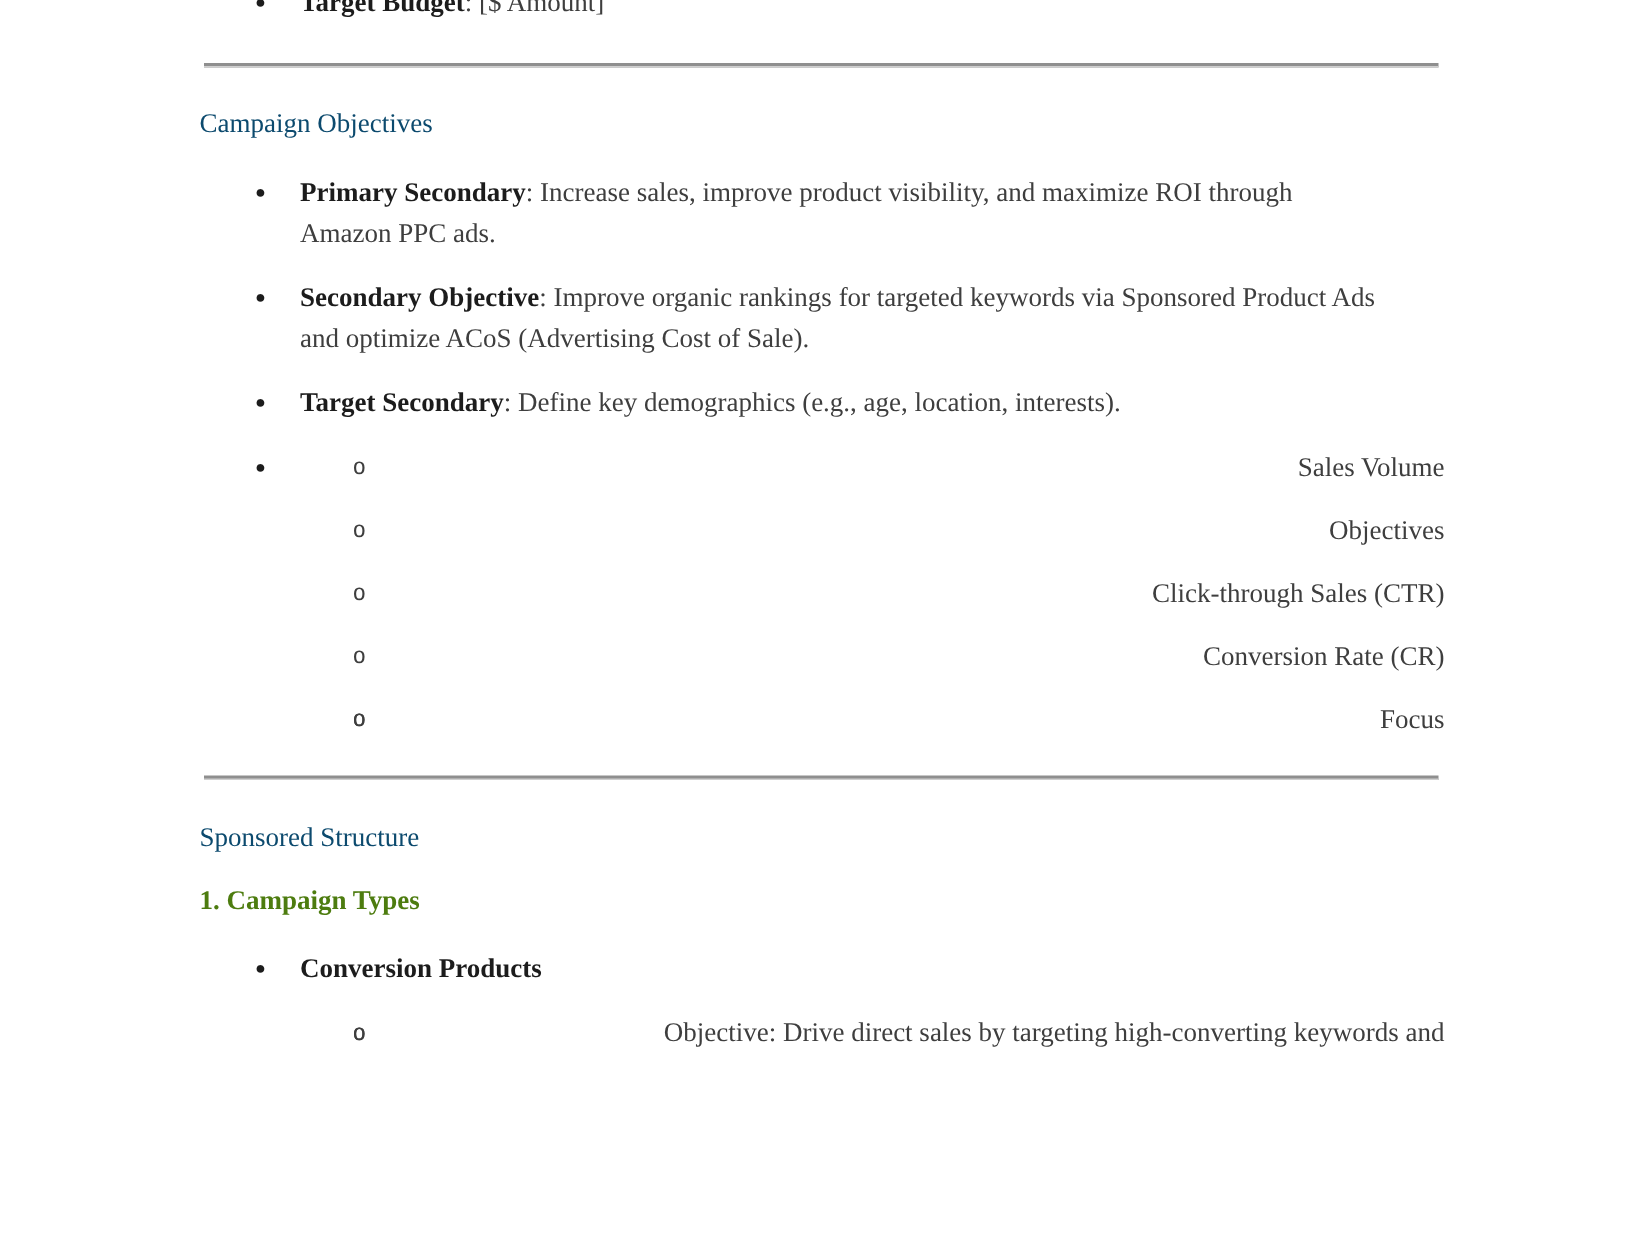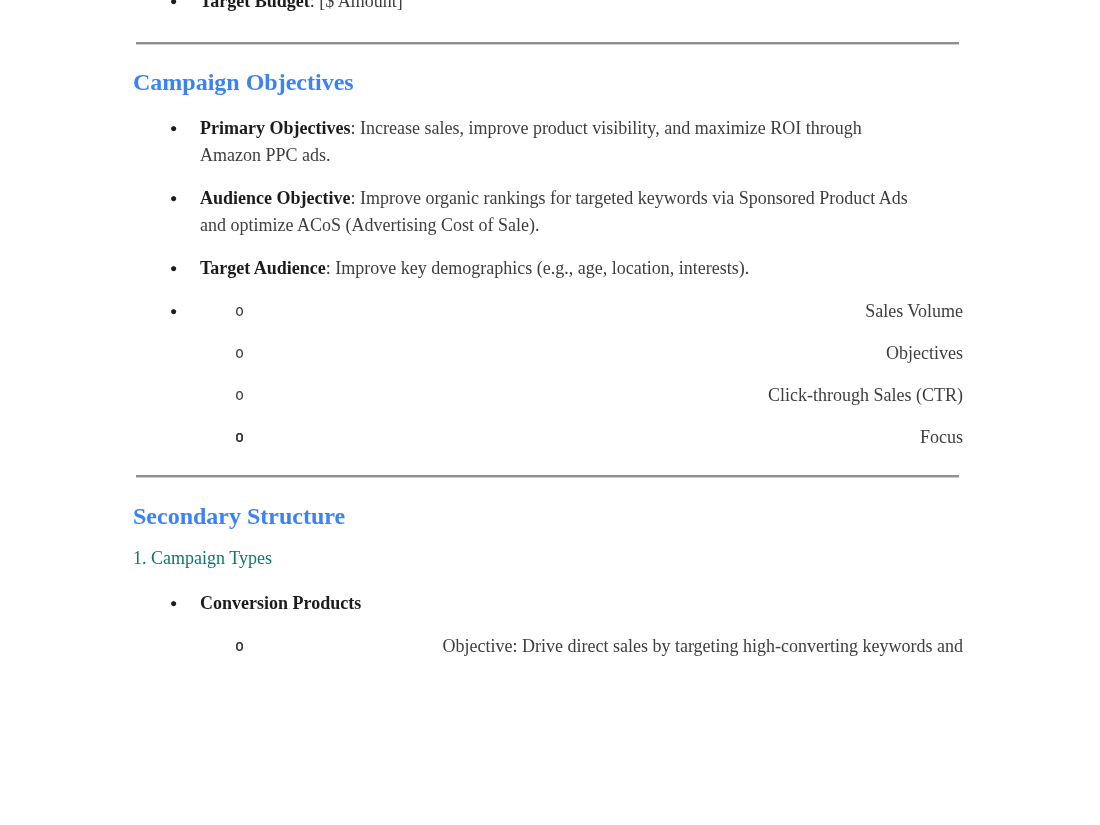--- a/index.html
+++ b/index.html
@@ -47,33 +47,33 @@
   .divider {
     height: 2px;
     background: #8f8f8f;
     border: 0;
     border-bottom: 1px solid #cfcfcf;
     width: 823px;
     margin: 27px 0 0 3px;
   }
   .divider2 { margin-top: 24px; }
   h2.doc-h {
-    font-size: 24px;
+    font-size: 18px;
     line-height: 22px;
     margin: 26px 0 0 0;
-    color: #3b82f6;
-    font-weight: bold;
+    color: #0c4a6e;
+    font-weight: normal;
   }
   h2.h-structure { margin-top: 27px; }
   h3.doc-h3 {
     font-size: 18px;
     line-height: 22px;
     margin: 20px 0 16px 0;
-    color: #0f766e;
-    font-weight: normal;
+    color: #4d7c0f;
+    font-weight: bold;
   }
   .bullets { margin-top: 22px; }
   .bullets .row { margin-bottom: 16px; }
   .bullets .row:last-child { margin-bottom: 0; }
   .sublist { margin-top: 16px; }
   .sublist .row { margin-bottom: 15px; }
   .sublist .row:last-child { margin-bottom: 0; }
   .single-bullet { margin-top: 21px; }
   b, strong { color: #1c1c1c; font-weight: bold; }
 </style>
@@ -87,29 +87,29 @@
     <div class="text-l1"><strong>Target Budget</strong><span>: [$ Amount]</span></div>
   </div>
 
   <hr class="divider">
 
   <h2 class="doc-h">Campaign Objectives</h2>
 
   <div class="bullets">
     <div class="row">
       <span class="marker-l1">●</span>
-      <div class="text-l1"><strong>Primary Objectives</strong><span>: Increase sales, improve product visibility, and maximize ROI through Amazon PPC ads.</span></div>
+      <div class="text-l1"><strong>Primary Secondary</strong><span>: Increase sales, improve product visibility, and maximize ROI through Amazon PPC ads.</span></div>
     </div>
     <div class="row">
       <span class="marker-l1">●</span>
-      <div class="text-l1"><strong>Audience Objective</strong><span>: Improve organic rankings for targeted keywords via Sponsored Product Ads and optimize ACoS (Advertising Cost of Sale).</span></div>
+      <div class="text-l1"><strong>Secondary Objective</strong><span>: Improve organic rankings for targeted keywords via Sponsored Product Ads and optimize ACoS (Advertising Cost of Sale).</span></div>
     </div>
     <div class="row">
       <span class="marker-l1">●</span>
-      <div class="text-l1"><strong>Target Audience</strong><span>: Improve key demographics (e.g., age, location, interests).</span></div>
+      <div class="text-l1"><strong>Target Secondary</strong><span>: Define key demographics (e.g., age, location, interests).</span></div>
     </div>
     <div class="row">
       <span class="marker-l1">●</span>
     </div>
   </div>
 
   <div class="sublist">
     <div class="row">
       <span class="marker-l2">o</span>
       <div class="text-l2">Sales Volume</div>
@@ -117,33 +117,34 @@
     <div class="row">
       <span class="marker-l2">o</span>
       <div class="text-l2">Objectives</div>
     </div>
     <div class="row">
       <span class="marker-l2">o</span>
       <div class="text-l2">Click-through Sales (CTR)</div>
     </div>
     <div class="row">
       <span class="marker-l2">o</span>
+      <div class="text-l2">Conversion Rate (CR)</div>
     </div>
     <div class="row">
       <span class="marker-l2">o</span>
     </div>
     <div class="row">
       <span class="marker-l2">o</span>
       <div class="text-l2">Focus</div>
     </div>
   </div>
 
   <hr class="divider divider2">
 
-  <h2 class="doc-h h-structure">Secondary Structure</h2>
+  <h2 class="doc-h h-structure">Sponsored Structure</h2>
 
   <h3 class="doc-h3">1. Campaign Types</h3>
 
   <div class="row single-bullet">
     <span class="marker-l1">●</span>
     <div class="text-l1"><strong>Conversion Products</strong></div>
   </div>
 
   <div class="sublist">
     <div class="row">

